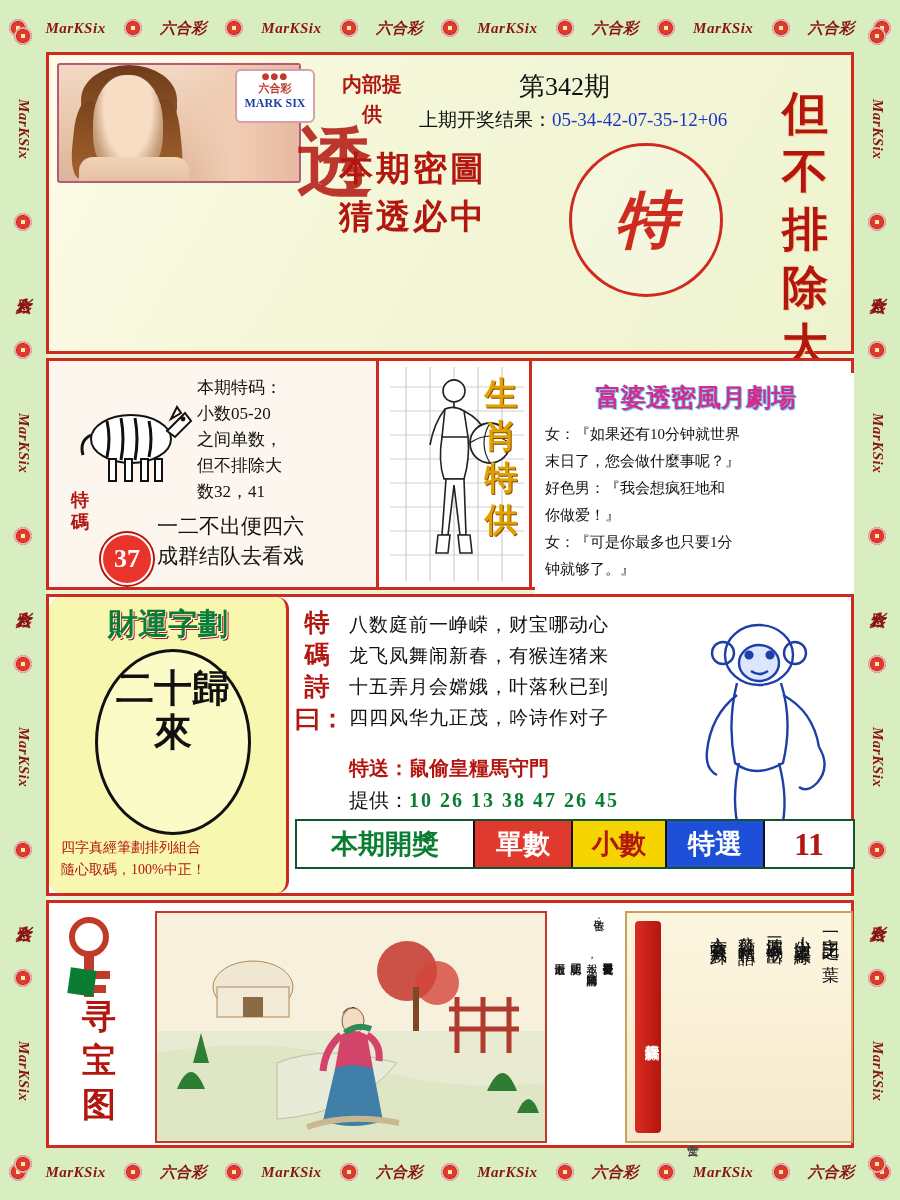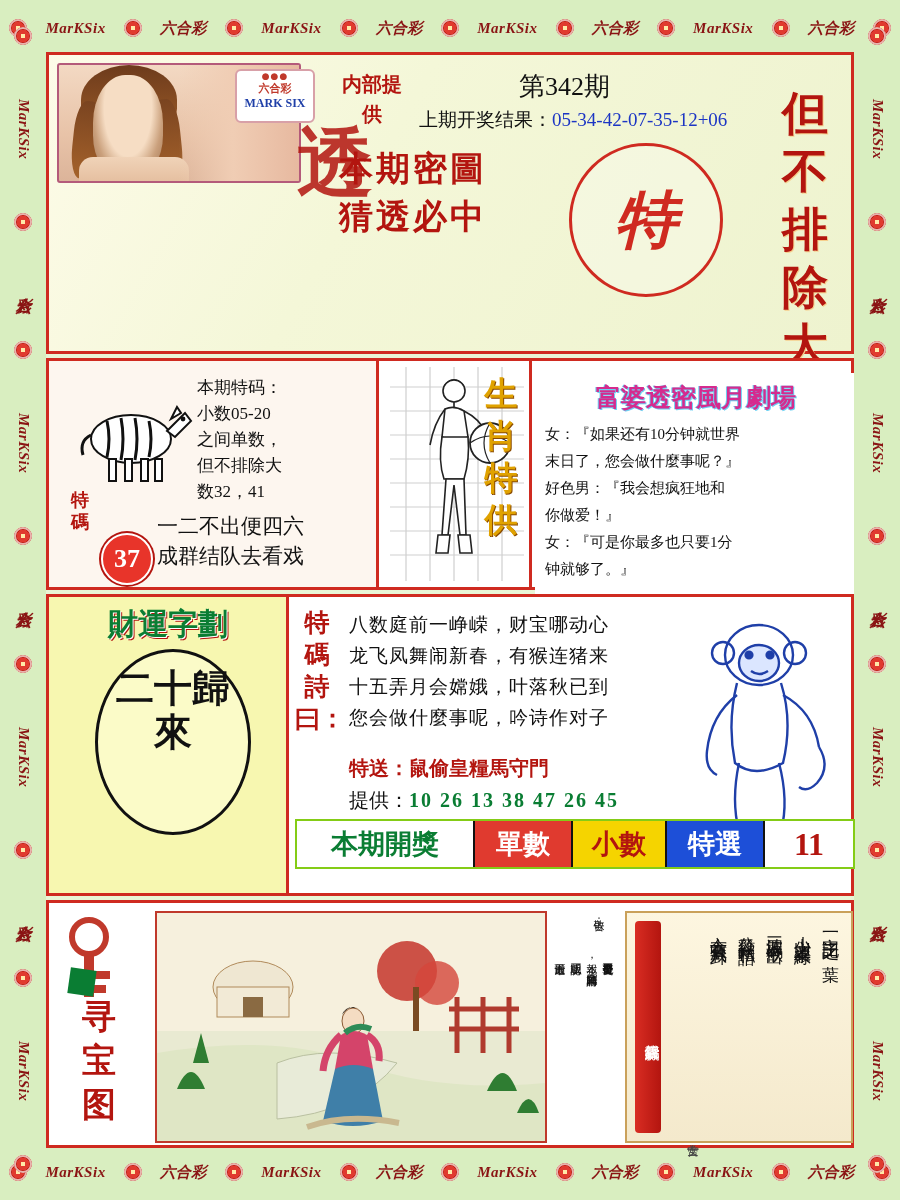--- a/index.html
+++ b/index.html
@@ -172,21 +172,21 @@
     color:#d52b8e;text-align:center;line-height:34px;
     text-shadow:1px 1px 0 #6ad1f3, -1px 0 0 #6ad1f3;
   }
   .dialog{
     position:absolute;left:10px;top:48px;width:300px;
     font-family:"Liberation Serif",serif;font-size:15px;color:#111;line-height:27px;
   }
 
   
   #p3{left:0;top:542px;width:808px;height:302px;background:#fff;border:3px solid #cf2a20;}
-  #p3a{left:0;top:0;width:240px;height:296px;background:#f7f7b0;border-right:3px solid #cf2a20;}
+  #p3a{left:0;top:0;width:240px;height:296px;background:#f7f7b0;border-right:3px solid #cf2a20;border-radius:12px;}
   .caiyun{
     position:absolute;left:10px;top:6px;width:218px;height:42px;
     font-family:"Liberation Serif",serif;font-size:30px;font-weight:bold;
     text-align:center;line-height:42px;color:#0a7d33;
     text-shadow:1px 1px 0 #fff, 2px 2px 0 #b3150f;
   }
   .oval{
     position:absolute;left:46px;top:52px;width:150px;height:180px;
     border:3px solid #111;border-radius:50%/50%;
     background:#fbfbc8;
@@ -214,21 +214,21 @@
     font-family:"Liberation Serif",serif;font-size:20px;color:#b3150f;font-weight:bold;
   }
   .tigong{
     position:absolute;left:300px;top:190px;
     font-family:"Liberation Serif",serif;font-size:20px;color:#111;
   }
   .tigong .n{color:#0a7d33;font-weight:bold;letter-spacing:2px;}
   .monkey{position:absolute;right:6px;top:14px;width:178px;height:236px;}
   .kaijiang{
     position:absolute;left:246px;top:222px;width:556px;height:46px;
-    border:2px solid #84cc16;display:flex;align-items:stretch;background:#fff;
+    border:2px solid #14532d;display:flex;align-items:stretch;background:#fff;
   }
   .kj-cell{
     display:flex;align-items:center;justify-content:center;
     font-family:"Liberation Serif",serif;font-weight:bold;font-size:27px;
     border-right:2px solid #111;
   }
   .kj-1{width:176px;background:#fff;color:#0a7d33;}
   .kj-2{width:92px;background:#f5d400;color:#b3150f;}
   .kj-3{width:96px;background:#e03a2f;color:#fff;}
   .kj-4{width:96px;background:#1d4fd8;color:#fff;}
@@ -467,29 +467,33 @@
     </div>
   </div>
 
   <div class="panel" id="p3">
 
     <div class="sub" id="p3a">
       <div class="caiyun">財運字劃</div>
       <div class="oval">
         <div class="t">二十歸來</div>
       </div>
+      <div class="p3a-foot">
+        <div>四字真經筆劃排列組合</div>
+        <div>隨心取碼，100%中正！</div>
+      </div>
     </div>
 
     <div class="tema-shi">特碼詩曰：</div>
 
     <div class="poem">
       <div>八数庭前一峥嵘，财宝哪动心</div>
       <div>龙飞凤舞闹新春，有猴连猪来</div>
       <div>十五弄月会嫦娥，叶落秋已到</div>
-      <div>您会做什麼事呢，吟诗作对子</div>
+      <div>四四风华九正茂，吟诗作对子</div>
     </div>
 
     <div class="tesong">
       <span>特送：</span><span>鼠偷皇糧馬守門</span>
     </div>
 
     <div class="tigong">
       <span>提供：</span><span class="n">10  26  13  38  47  26  45</span>
     </div>
 

